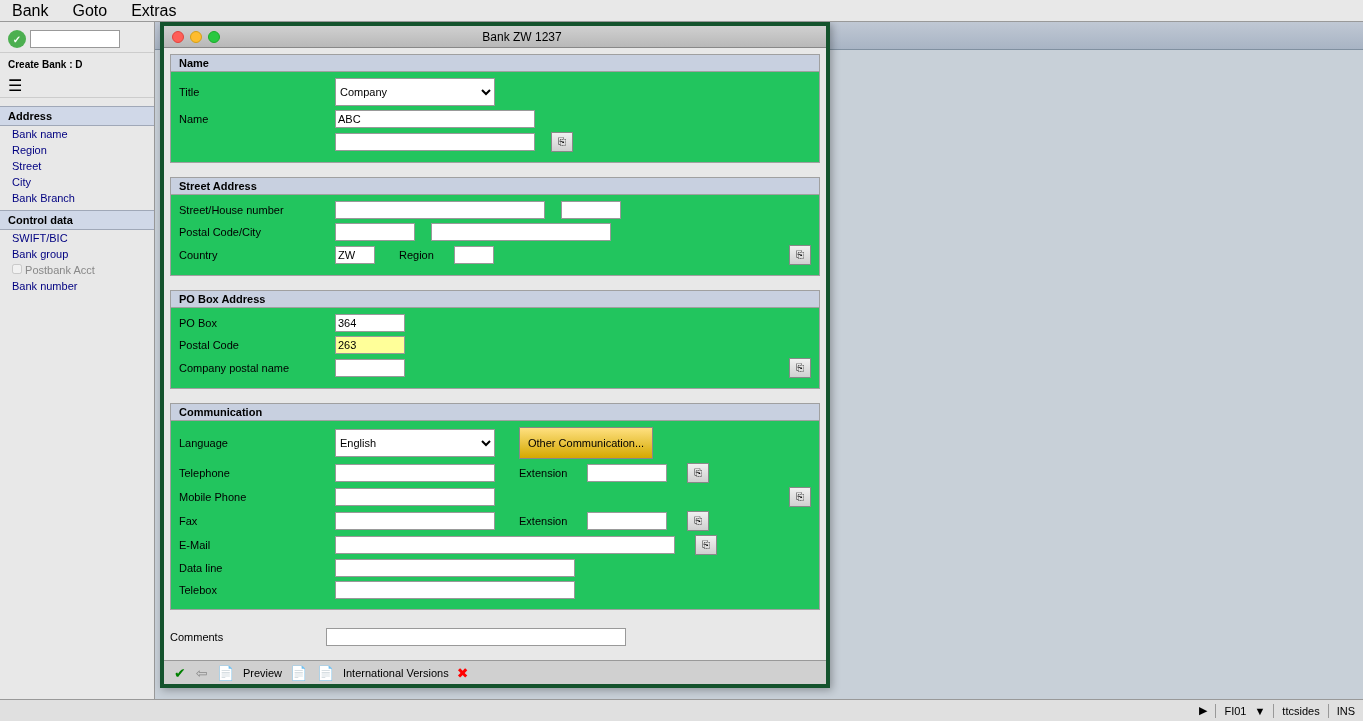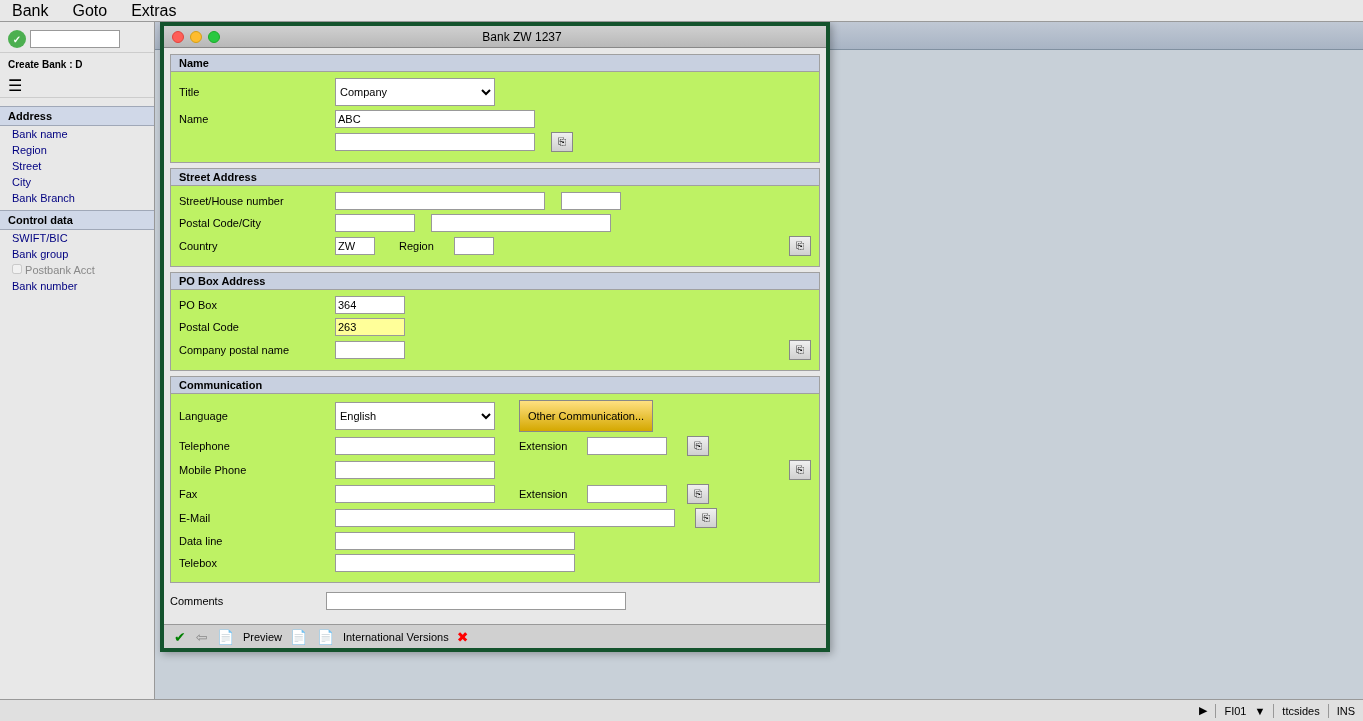--- a/index.html
+++ b/index.html
@@ -131,23 +131,23 @@
 
     .dialog-body {
       flex: 1;
       overflow-y: auto;
       padding: 6px;
       background: #e8e8e8;
     }
 
     
     .form-section {
-      margin-bottom: 5px;
+      margin-bottom: 14px;
       border: 1px solid #a0a0a0;
-      background: #bef264;
+      background: #22c55e;
     }
     .form-section-header {
       background: #c8d0e0;
       padding: 2px 8px;
       font-size: 11px;
       font-weight: bold;
       border-bottom: 1px solid #a0a0a0;
     }
     .form-section-body {
       padding: 6px 8px;

